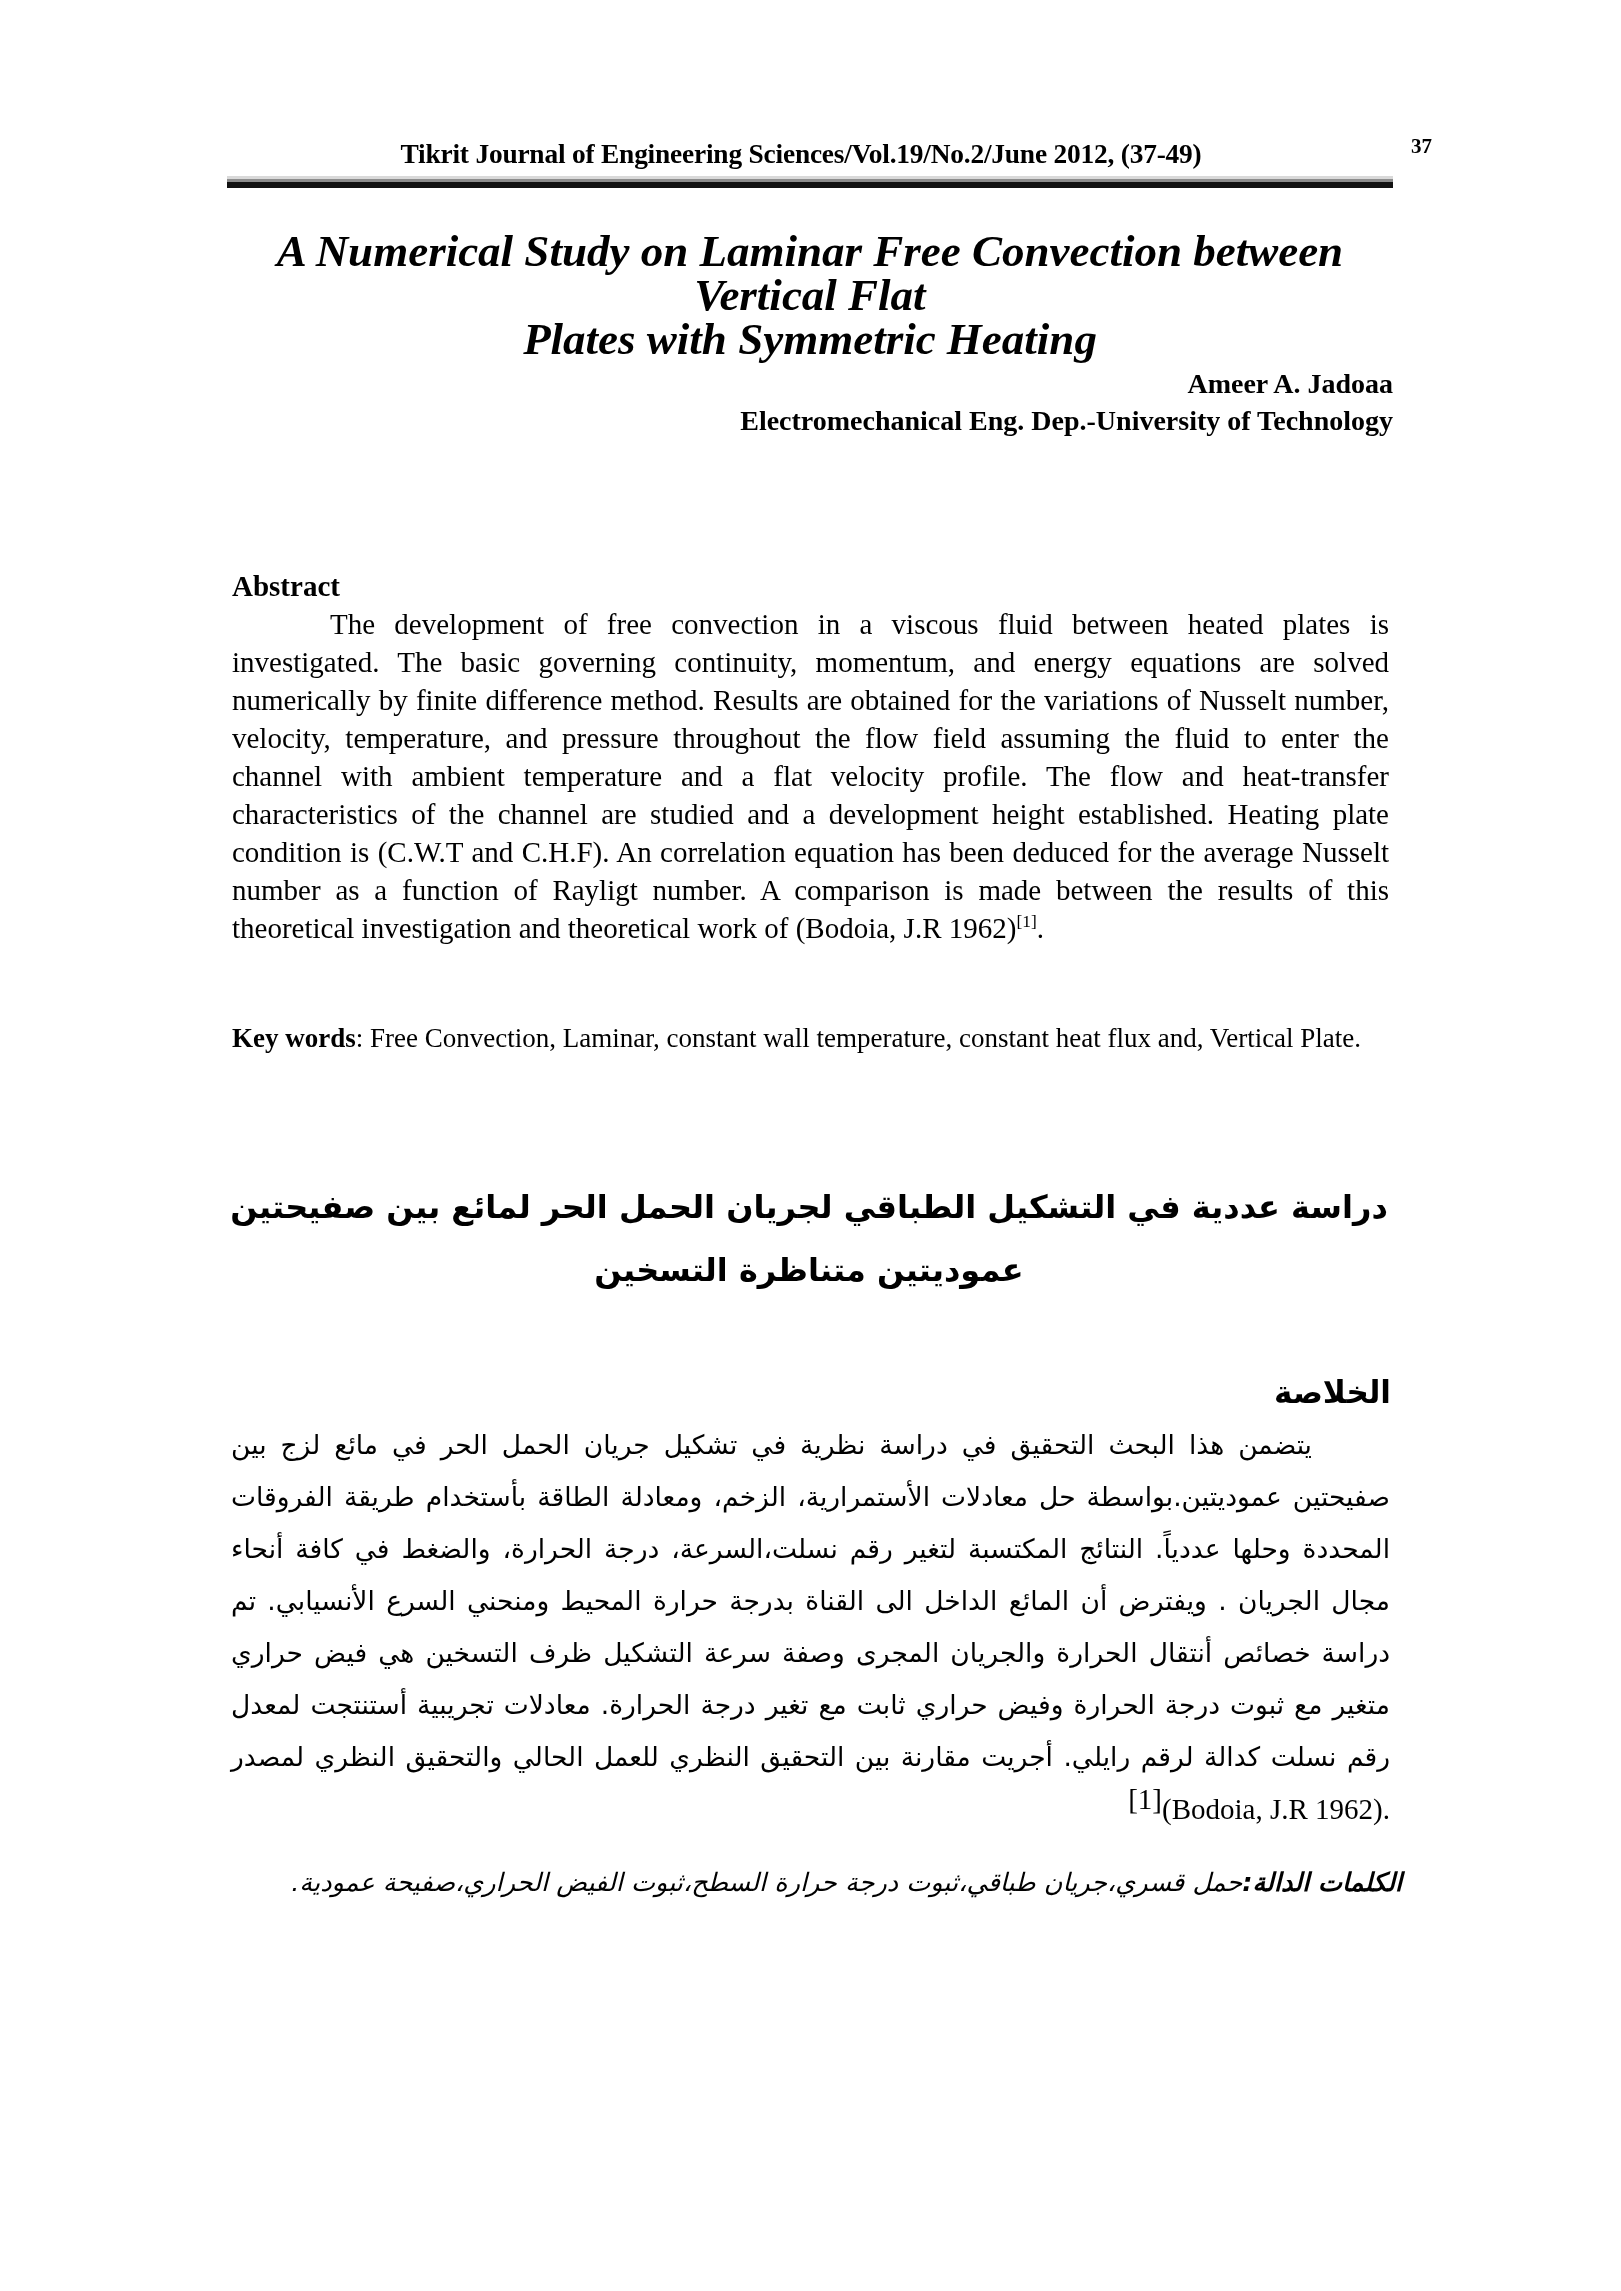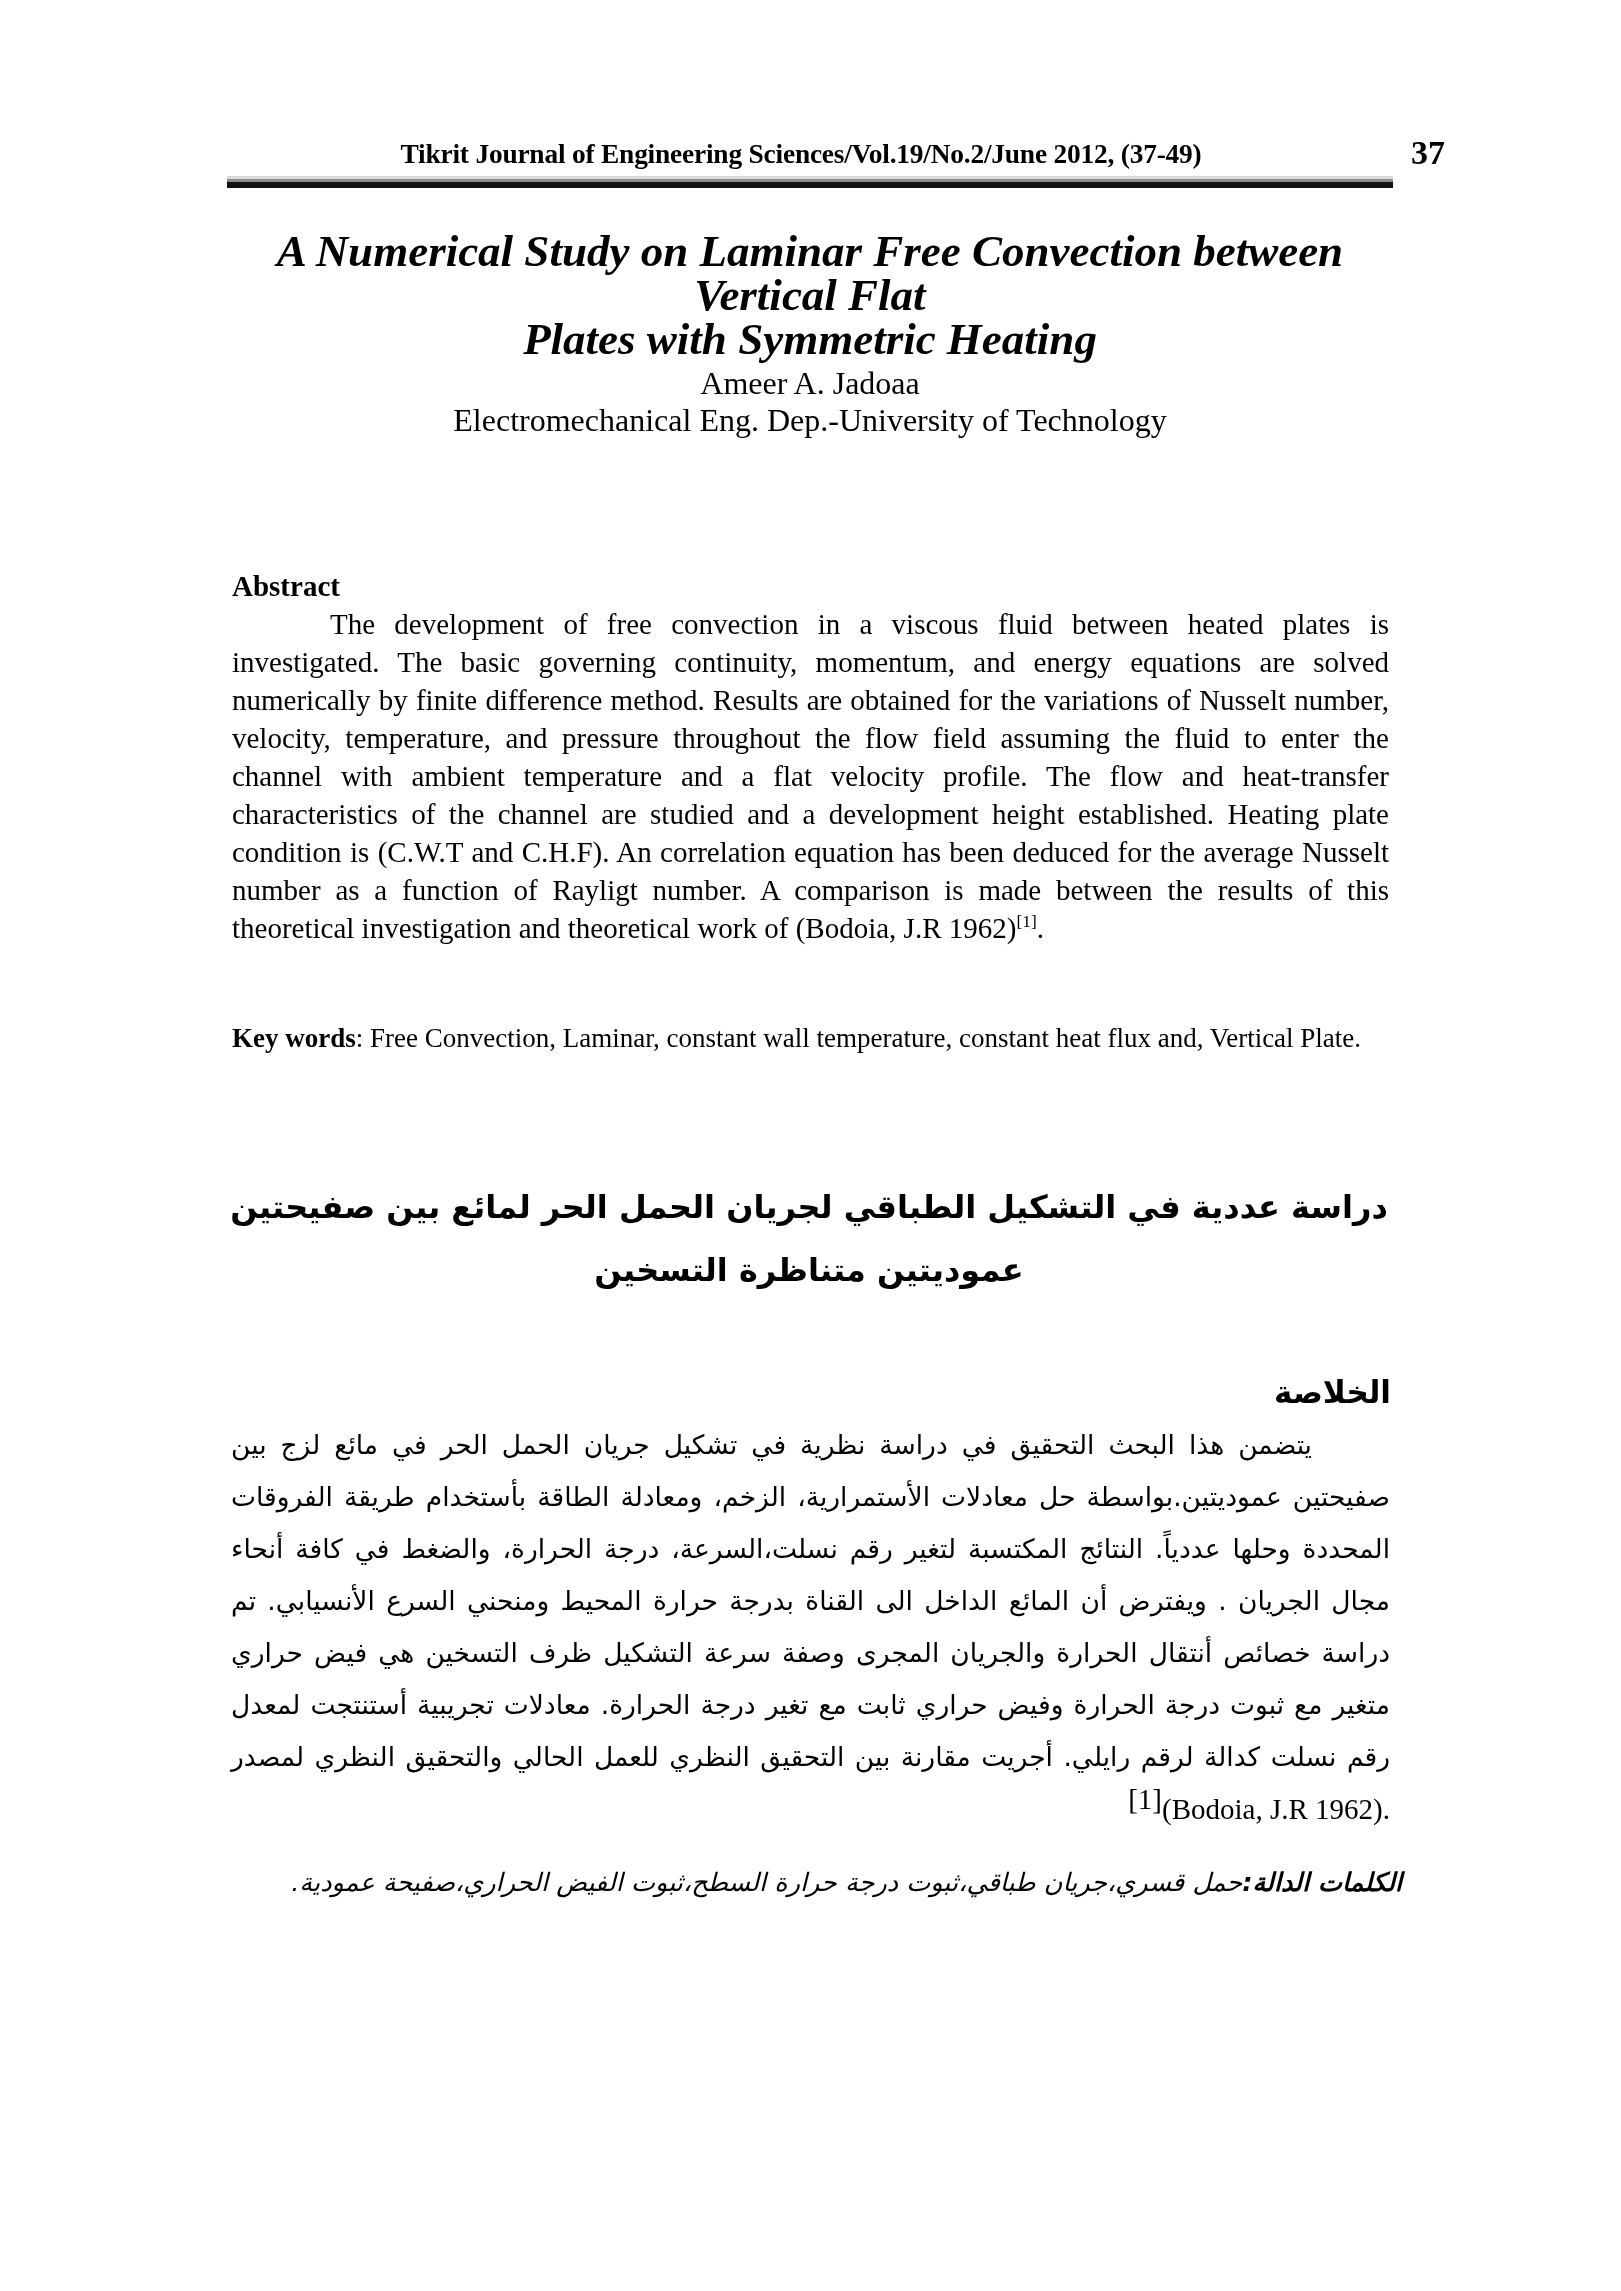--- a/index.html
+++ b/index.html
@@ -1,28 +1,28 @@
 <!DOCTYPE html>
 <html><head>
 <meta charset="utf-8">
 <style>
   html, body { margin: 0; padding: 0; background: #ffffff; }
   body { width: 1621px; height: 2292px; position: relative; overflow: hidden; color: #000; font-family: "Liberation Serif", "DejaVu Serif", serif; }
 
   .header { position: absolute; left: 218px; top: 133px; width: 1166px; height: 59px; }
   .header-title { position: absolute; left: 0; right: 0; top: 5.9px; text-align: center; font-weight: bold; font-size: 27.4px; letter-spacing: -0.2px; }
-  .page-number { position: absolute; left: 1411px; top: 134px; font-weight: bold; font-size: 34px; }
+  .page-number { position: absolute; left: 1411px; top: 134px; font-weight: bold; font-size: 21px; }
   .header-rule { position: absolute; left: 227px; top: 176px; width: 1166px; height: 11.8px; }
   .header-rule .r1 { height: 2.9px; background: #d9d9d9; }
   .header-rule .r2 { height: 2.9px; background: #8c8c8c; }
   .header-rule .r3 { height: 5.9px; background: #111; }
 
   .paper-title { position: absolute; left: 227px; width: 1166px; top: 229px; text-align: center; font-style: italic; font-weight: bold; font-size: 45px; line-height: 44px; }
 
-  .authors { position: absolute; left: 227px; width: 1166px; top: 365px; text-align: center; font-weight: normal; font-size: 32px; line-height: 37px; }
+  .authors { position: absolute; left: 227px; width: 1166px; top: 365px; text-align: right; font-weight: bold; font-size: 28px; line-height: 37px; }
 
   .abstract { position: absolute; left: 232px; width: 1157px; top: 567px; font-size: 29px; line-height: 38px; }
   .abstract-heading { font-weight: bold; display: block; }
   .abstract-body { text-align: justify; text-indent: 98px; margin: 0; }
   sup { font-size: 60%; line-height: 0; vertical-align: super; }
 
   .keywords { position: absolute; left: 232px; width: 1157px; top: 1019px; font-size: 27px; line-height: 38px; text-align: justify; margin: 0; }
   .keywords b { font-weight: bold; }
 
   .ar { direction: rtl; font-family: "DejaVu Sans", "Liberation Sans", sans-serif; }

